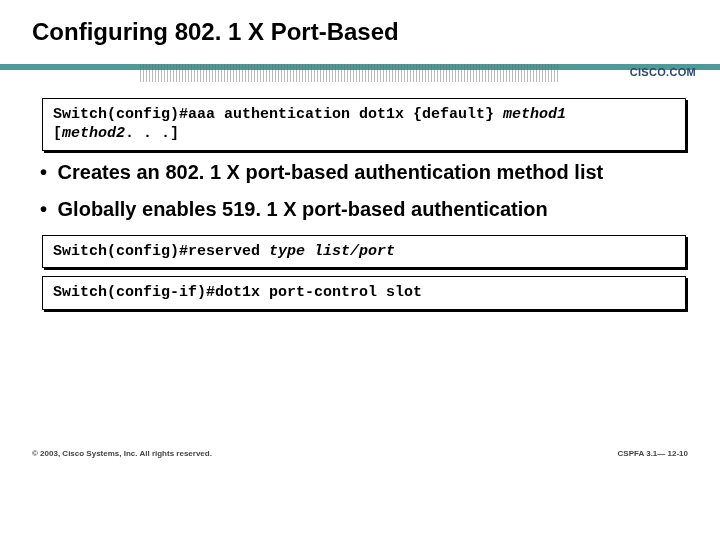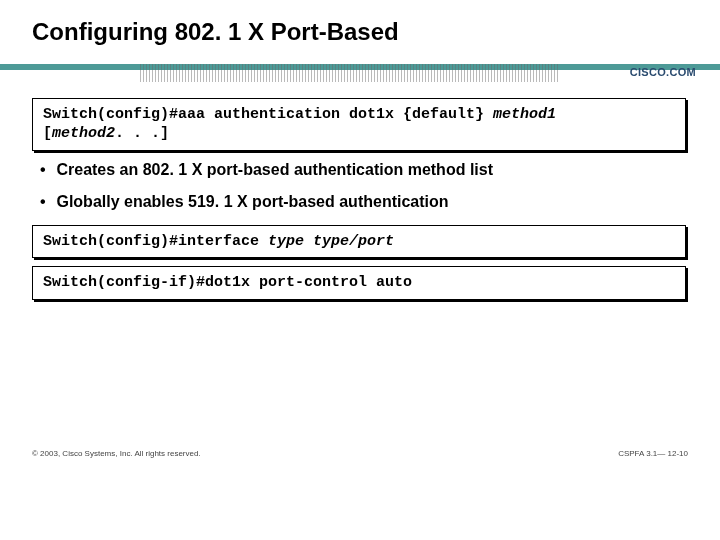--- a/index.html
+++ b/index.html
@@ -52,46 +52,47 @@
     top: 2px;
     font-size: 11px;
     font-weight: bold;
     color: #2a4b6f;
     letter-spacing: 0.3px;
   }
   .cmdbox {
     border: 1px solid #000;
     box-shadow: 2px 2px 0 #000;
     padding: 6px 10px;
-    margin: 8px 2px 4px 0;
+    margin: 8px 2px 4px 10px;
     font-family: "Courier New", monospace;
     font-size: 15px;
     line-height: 1.3;
     background: #fff;
   }
   .cmdbox .b { font-weight: bold; }
   .cmdbox .bi { font-weight: bold; font-style: italic; }
   .bullet {
-    font-size: 16px;
+    font-size: 20px;
     font-weight: bold;
     margin: 10px 0 14px 8px;
   }
   .bullet .dot {
     display: inline-block;
     width: 12px;
   }
   .footer {
     position: absolute;
     left: 32px;
     right: 32px;
     bottom: 12px;
     font-size: 8px;
     color: #444;
     display: flex;
     justify-content: space-between;
+    font-weight: bold;
   }
 </style>
 </head>
 <body>
 
 <div class="slide">
 
   <div class="title">
     <span>Configuring 802. 1 X Port-Based</span><br>
   </div>
@@ -111,26 +112,26 @@
     <span>Creates an 802. 1 X port-based authentication method list</span>
   </div>
 
 
   <div class="bullet">
     <span class="dot">•</span>
     <span>Globally enables 519. 1 X port-based authentication</span>
   </div>
 
   <div class="cmdbox">
-    <span class="b">Switch(config)#</span><span class="b">interface </span><span class="bi">type type/port</span>
+    <span class="b">Switch(config)#</span><span class="b">reserved </span><span class="bi">type list/port</span>
   </div>
 
 
   <div class="cmdbox">
-    <span class="b">Switch(config-if)#</span><span class="b">dot1x port-control auto</span>
+    <span class="b">Switch(config-if)#</span><span class="b">dot1x port-control slot</span>
   </div>
 
 
   <div class="footer">
     <span>© 2003, Cisco Systems, Inc. All rights reserved.</span>
     <span>CSPFA 3.1— 12-10</span>
   </div>
 
 </div>
 

